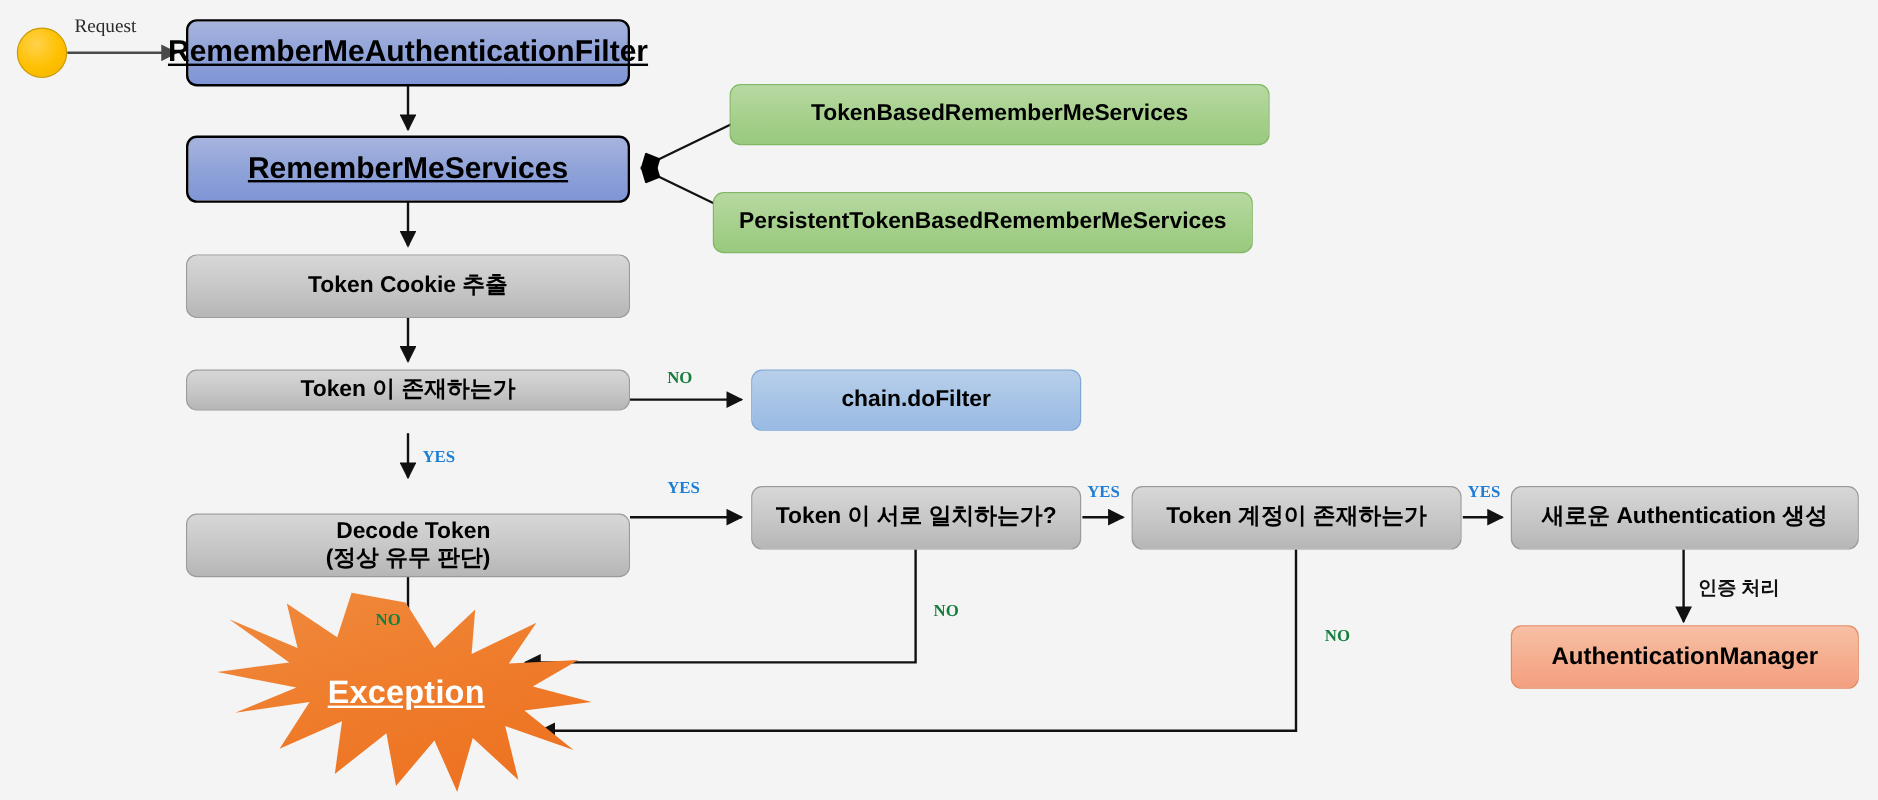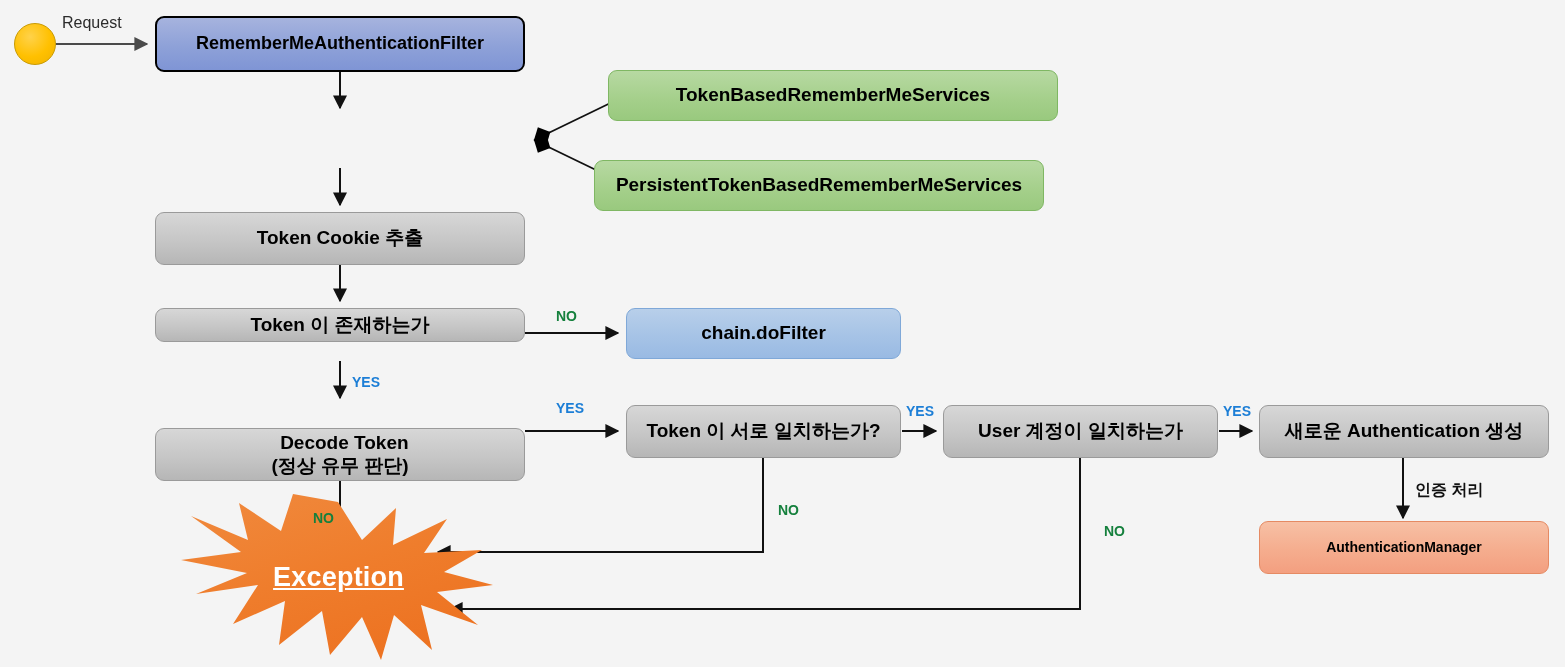--- a/index.html
+++ b/index.html
@@ -34,21 +34,22 @@
     font-weight: bold;
     color: #000;
     line-height: 1.18;
     white-space: pre-line;
   }
   
   .n-blue {
     background: linear-gradient(to bottom, #a6b3de 0%, #8ea1d8 55%, #7f95d5 100%);
     border: 2.5px solid #000;
     border-radius: 9px;
-    font-size: 18px;
+    font-size: 25px;
+    text-decoration: underline;
   }
   .n-green {
     background: linear-gradient(to bottom, #b7d9a2 0%, #a4cf8a 60%, #99c97e 100%);
     border: 1px solid #7fb763;
     border-radius: 9px;
     font-size: 19px;
   }
   .n-gray {
     background: linear-gradient(to bottom, #d7d7d7 0%, #c6c6c6 55%, #b6b6b6 100%);
     border: 1px solid #9a9a9a;
@@ -59,21 +60,21 @@
   .n-lblue {
     background: linear-gradient(to bottom, #b8cfea 0%, #a6c3e6 55%, #99bae3 100%);
     border: 1px solid #7fa8d8;
     border-radius: 9px;
     font-size: 19px;
   }
   .n-orange {
     background: linear-gradient(to bottom, #f7c0a5 0%, #f5ad8e 55%, #f39f80 100%);
     border: 1px solid #e58a63;
     border-radius: 9px;
-    font-size: 14px;
+    font-size: 20px;
   }
   .n-start {
     background: radial-gradient(circle at 38% 32%, #ffd24a 0%, #ffc000 55%, #f0b200 100%);
     border: 1px solid #c99a00;
     border-radius: 50%;
   }
   .n-burst {
     background: transparent;
     border: none;
     color: #fff;
@@ -84,20 +85,21 @@
     position: relative;
     z-index: 3;
     letter-spacing: .2px;
   }
   
   .elabel {
     position: absolute;
     font-size: 14px;
     font-weight: bold;
     white-space: nowrap;
+    font-family: Liberation Serif, serif;
   }
   .lbl-yes { color: #1c7ed6; }
   .lbl-no  { color: #15803d; }
   .lbl-plain {
     color: #2b2b2b;
     font-weight: normal;
     font-size: 16px;
   }
   .lbl-ko {
     color: #111;
@@ -167,20 +169,23 @@
   </svg>
 
   <div class="node n-start" style="left:14px; top:23px; width:42px; height:42px;">
     <span></span>
   </div>
 
   <div class="node n-blue" style="left:155px; top:16px; width:370px; height:56px;">
     <span>RememberMeAuthenticationFilter</span>
   </div>
 
+  <div class="node n-blue" style="left:155px; top:113px; width:370px; height:56px;">
+    <span>RememberMeServices</span>
+  </div>
 
   <div class="node n-green" style="left:608px; top:70px; width:450px; height:51px;">
     <span>TokenBasedRememberMeServices</span>
   </div>
 
   <div class="node n-green" style="left:594px; top:160px; width:450px; height:51px;">
     <span>PersistentTokenBasedRememberMeServices</span>
   </div>
 
   <div class="node n-gray" style="left:155px; top:212px; width:370px; height:53px;">
@@ -198,21 +203,21 @@
   <div class="node n-gray" style="left:155px; top:405px; width:370px; height:53px;margin-top:23px;">
     <span>Decode Token
 (정상 유무 판단)</span>
   </div>
 
   <div class="node n-gray" style="left:626px; top:405px; width:275px; height:53px;">
     <span>Token 이 서로 일치하는가?</span>
   </div>
 
   <div class="node n-gray" style="left:943px; top:405px; width:275px; height:53px;">
-    <span>User 계정이 일치하는가</span>
+    <span>Token 계정이 존재하는가</span>
   </div>
 
   <div class="node n-gray" style="left:1259px; top:405px; width:290px; height:53px;">
     <span>새로운 Authentication 생성</span>
   </div>
 
   <div class="node n-orange" style="left:1259px; top:521px; width:290px; height:53px;">
     <span>AuthenticationManager</span>
   </div>
 

